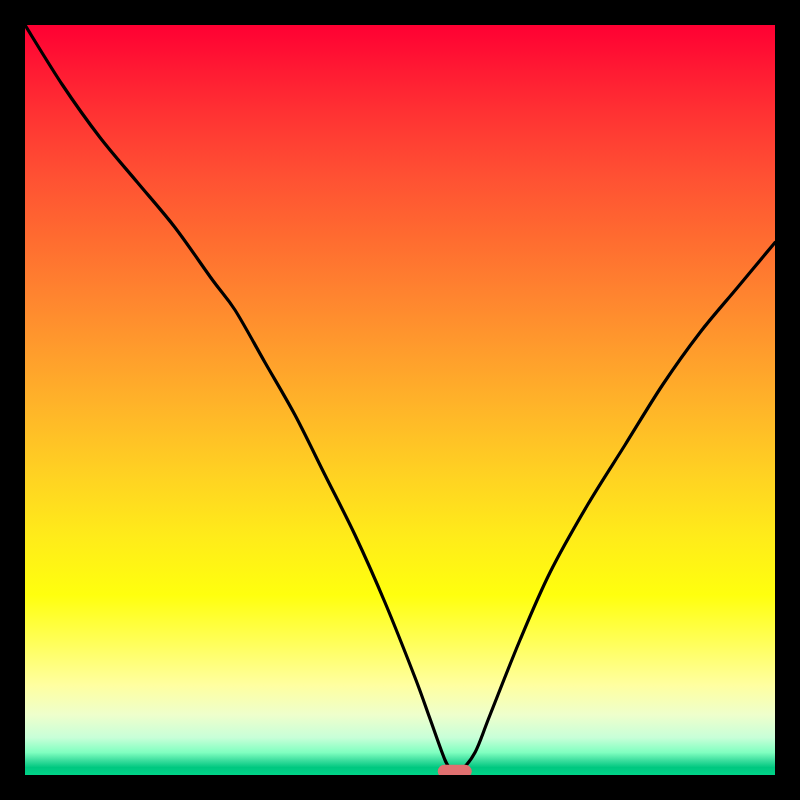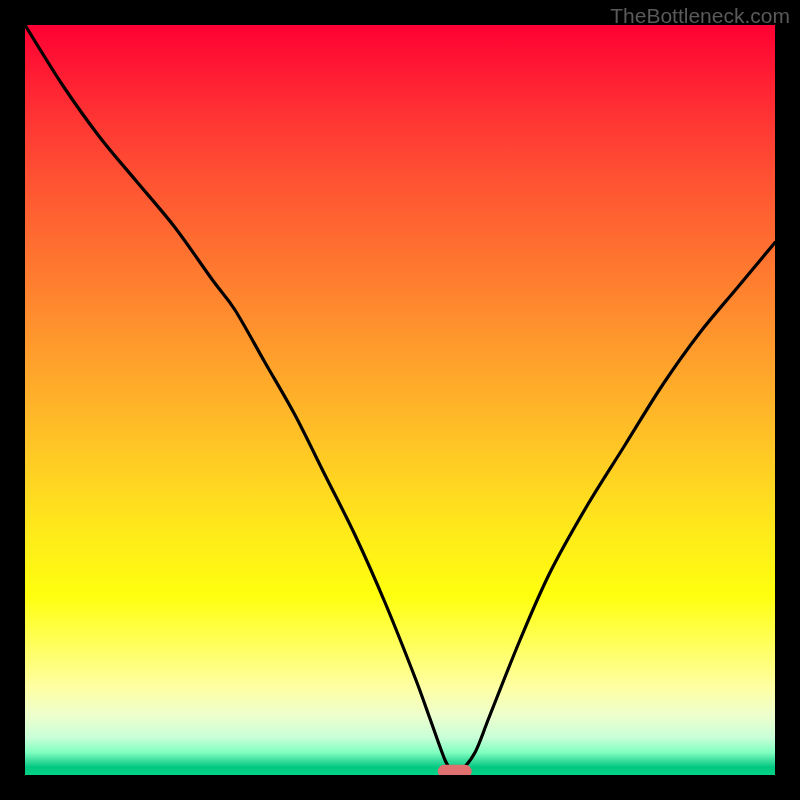--- a/index.html
+++ b/index.html
@@ -73,15 +73,14 @@
       <g id="curve-group">
           <path d="M 0.00 0.00 C 6.00 9.60, 25.50 42.00, 37.50 60.00 C 49.50 78.00, 63.00 96.90, 75.00 112.50 C 87.00 128.10, 100.50 143.10, 112.50 157.50 C 124.50 171.90, 138.00 186.90, 150.00 202.50 C 162.00 218.10, 177.90 241.80, 187.50 255.00 C 197.10 268.20, 201.60 271.80, 210.00 285.00 C 218.40 298.20, 230.40 320.70, 240.00 337.50 C 249.60 354.30, 260.40 372.00, 270.00 390.00 C 279.60 408.00, 290.40 430.80, 300.00 450.00 C 309.60 469.20, 320.40 489.60, 330.00 510.00 C 339.60 530.40, 350.40 554.70, 360.00 577.50 C 369.60 600.30, 382.80 633.90, 390.00 652.50 C 397.20 671.10, 400.20 680.55, 405.00 693.75 C 409.80 706.95, 416.40 726.60, 420.00 735.00 C 423.60 743.40, 425.10 744.45, 427.50 746.25 C 429.90 748.05, 431.40 749.25, 435.00 746.25 C 438.60 743.25, 445.20 736.50, 450.00 727.50 C 454.80 718.50, 457.80 708.00, 465.00 690.00 C 472.20 672.00, 485.40 637.80, 495.00 615.00 C 504.60 592.20, 514.20 569.10, 525.00 547.50 C 535.80 525.90, 550.50 500.40, 562.50 480.00 C 574.50 459.60, 588.00 439.20, 600.00 420.00 C 612.00 400.80, 625.50 378.00, 637.50 360.00 C 649.50 342.00, 663.00 323.10, 675.00 307.50 C 687.00 291.90, 700.50 276.90, 712.50 262.50 C 724.50 248.10, 744.00 224.70, 750.00 217.50" fill="none" stroke="#000" stroke-width="3.2" stroke-linecap="round" stroke-linejoin="round"></path>
         </g>
       <g id="marker-group">
           <rect x="412.75" y="739.75" width="34" height="13" rx="6.5" ry="6.5" fill="#e07070"></rect>
         </g>
     </svg>
 
   </div>
 
-  <div class="watermark">TheBottleneck.com</div>
 
 </div>
 
 </body></html>

